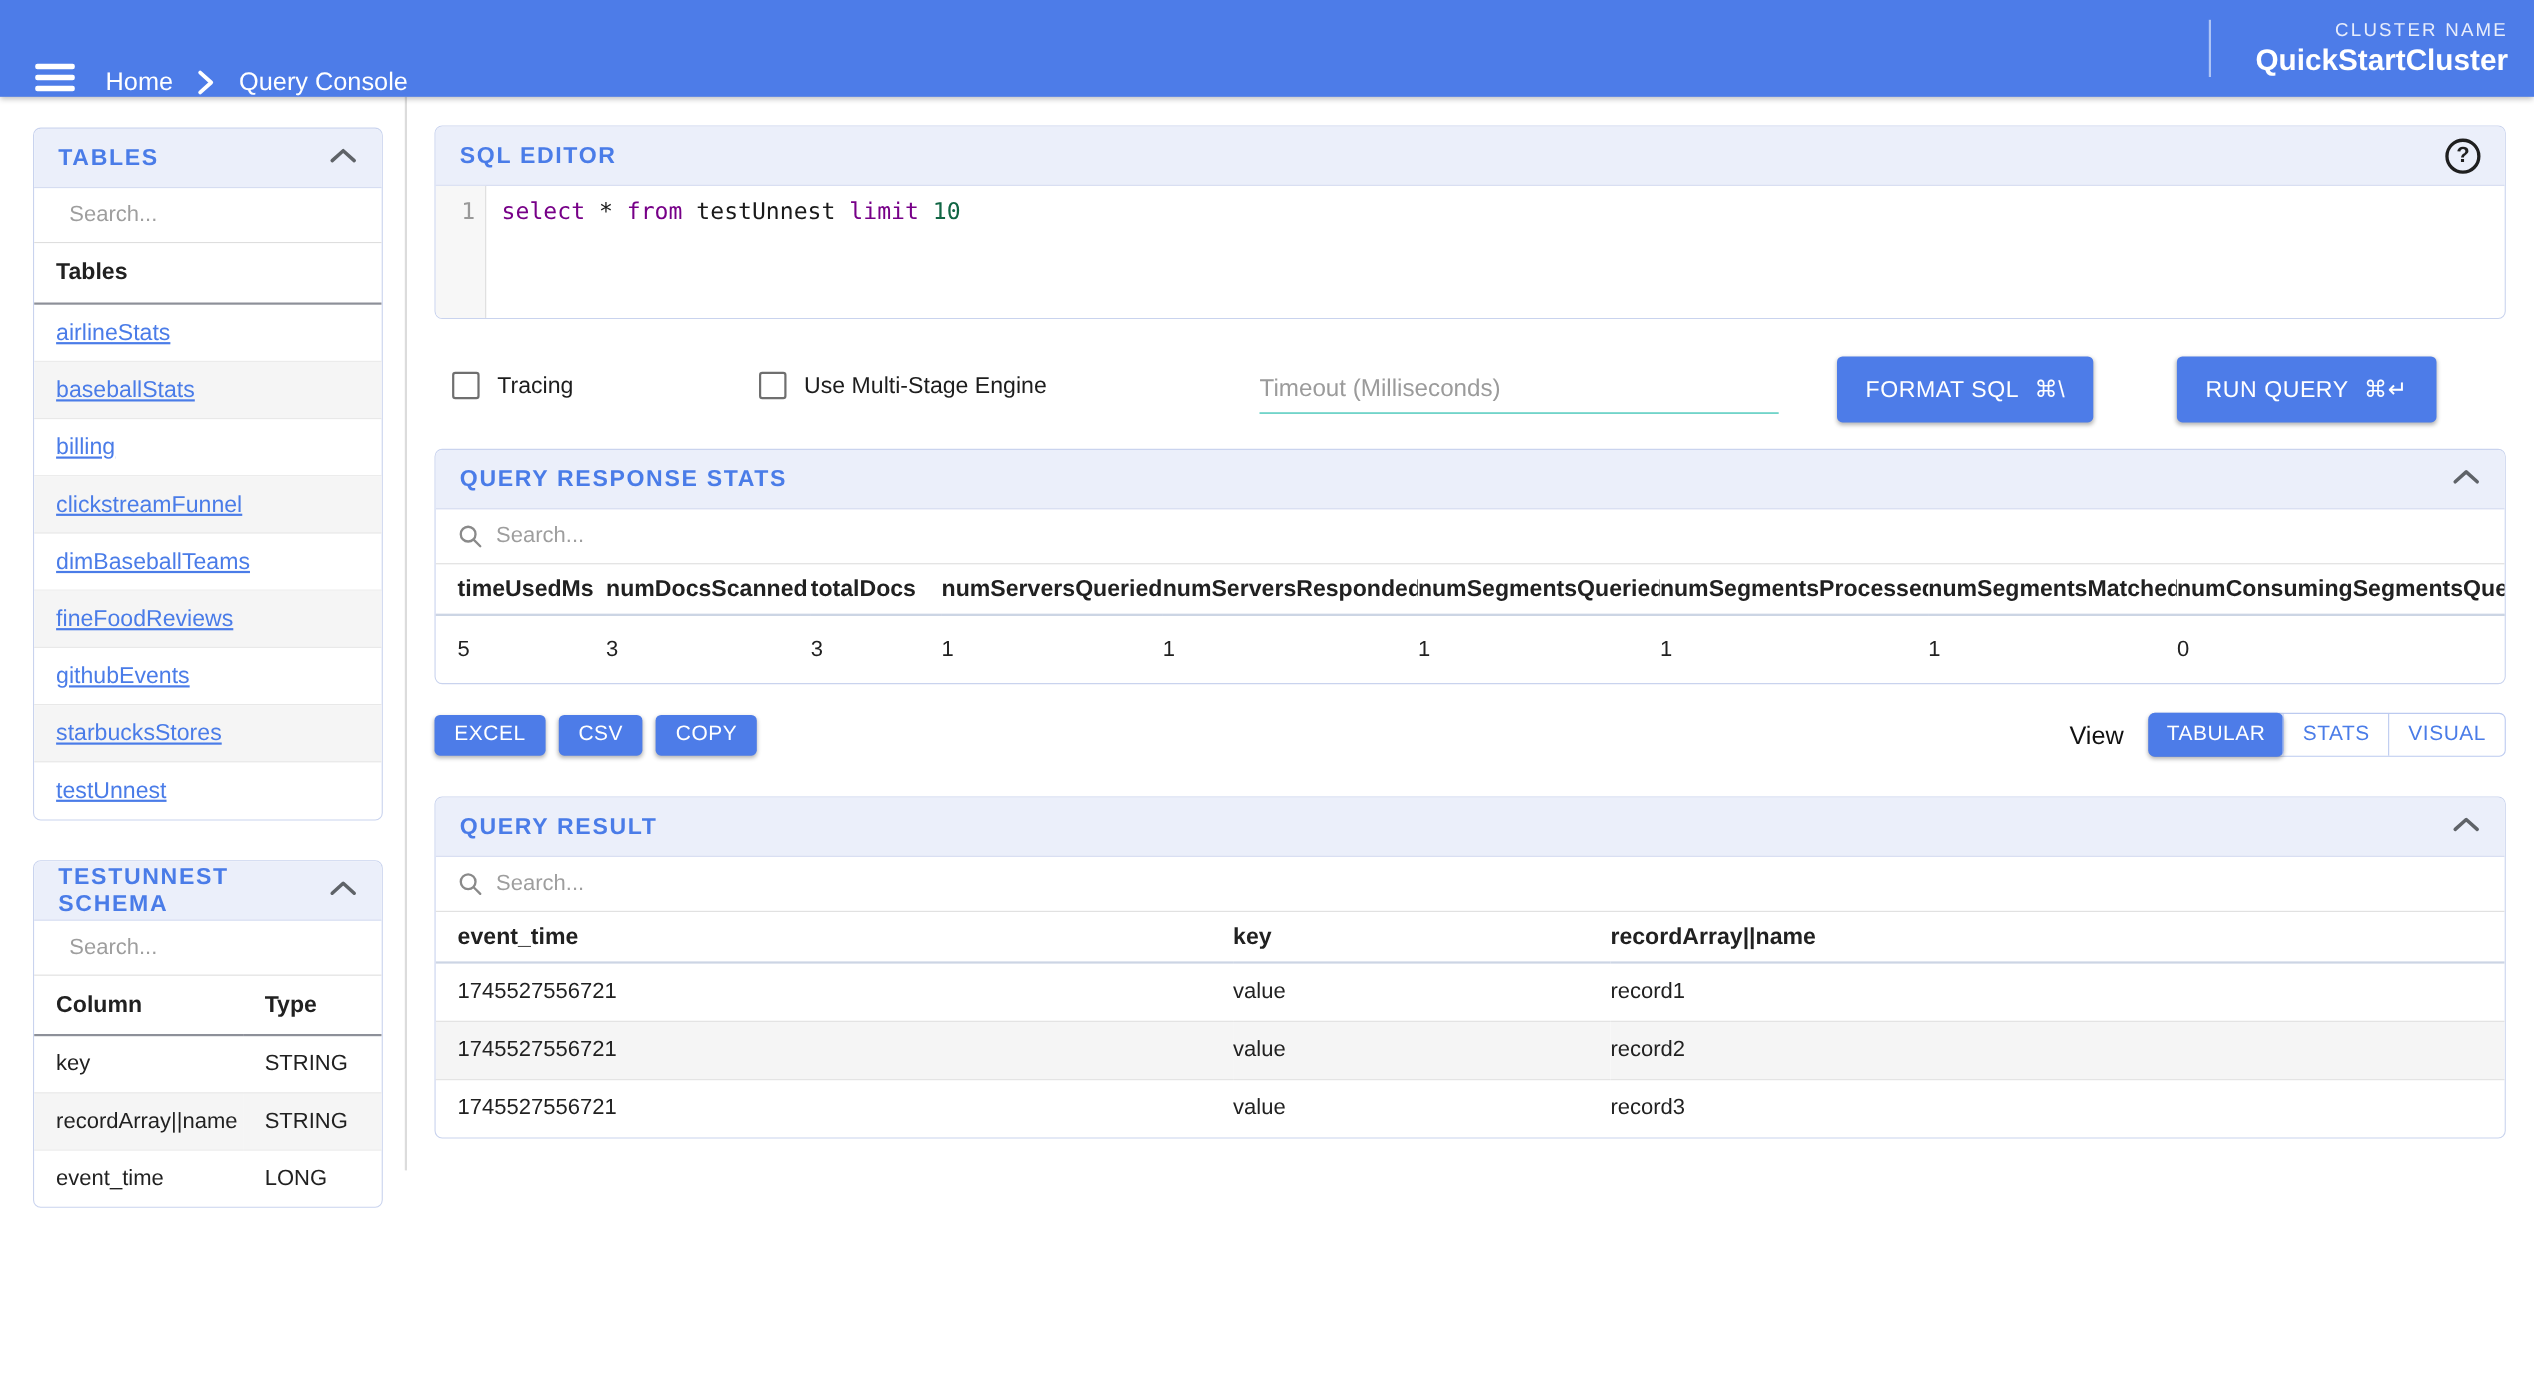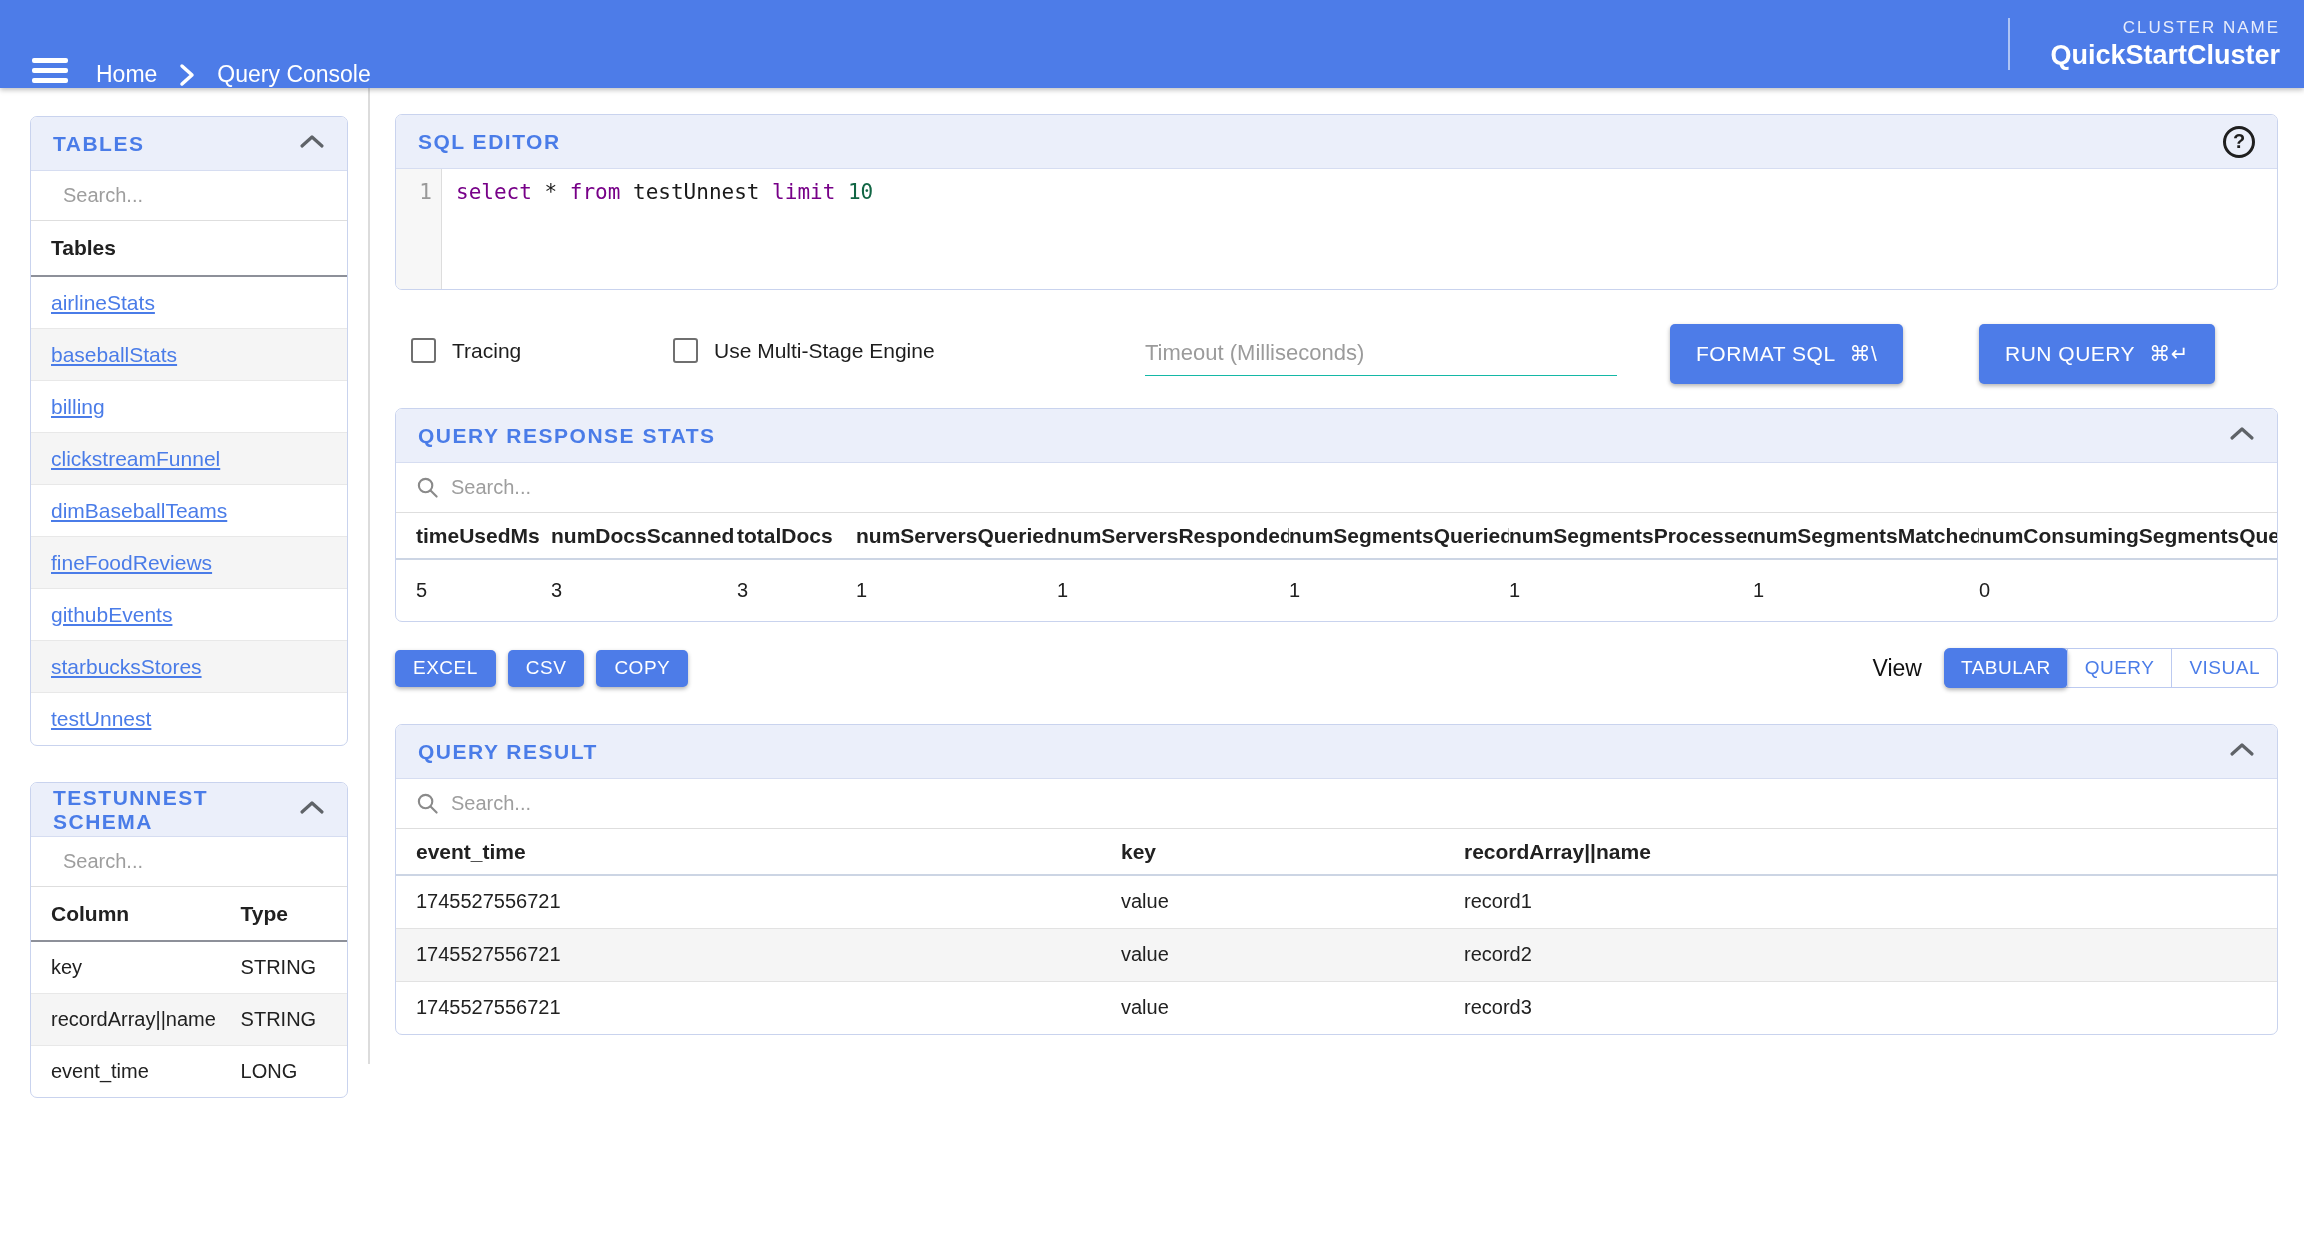--- a/index.html
+++ b/index.html
@@ -249,21 +249,21 @@
         </div>
         <div class="codearea"><span class="tok-kw">select </span><span class="tok-op">* </span><span class="tok-kw">from </span><span class="tok-id">testUnnest </span><span class="tok-kw">limit </span><span class="tok-num">10</span></div>
       </div>
     </section>
 
     <div class="controls">
       <div class="cb-group" style="left:16px;">
         <span class="checkbox"></span>
         <span class="cb-label">Tracing</span>
       </div>
-      <div class="cb-group" style="left:278px;text-align:center;">
+      <div class="cb-group" style="left:295px;text-align:center;">
         <span class="checkbox"></span>
         <span class="cb-label">Use Multi-Stage Engine</span>
       </div>
       <input class="timeout-input" placeholder="Timeout (Milliseconds)" style="">
       <button id="format-btn" class="btn btn-lg">
         <span>FORMAT SQL</span><span class="shortcut">⌘\</span>
       </button>
       <button id="run-btn" class="btn btn-lg">
         <span>RUN QUERY</span><span class="shortcut">⌘↵</span>
       </button>
@@ -327,21 +327,21 @@
     </section>
 
     <div class="export-row">
       <button class="btn btn-sm">EXCEL</button>
       <button class="btn btn-sm">CSV</button>
       <button class="btn btn-sm">COPY</button>
       <div class="view-group">
         <span class="view-label">View</span>
         <div class="toggle">
           <span class="seg active">TABULAR</span>
-          <span class="seg">QUERY</span>
+          <span class="seg">STATS</span>
           <span class="seg">VISUAL</span>
         </div>
       </div>
     </div>
 
     <section class="panel result-panel">
       <div class="panel-head">
         <span class="panel-title">QUERY RESULT</span>
         <span>
           <svg width="26" height="15" viewBox="0 0 26 15">

